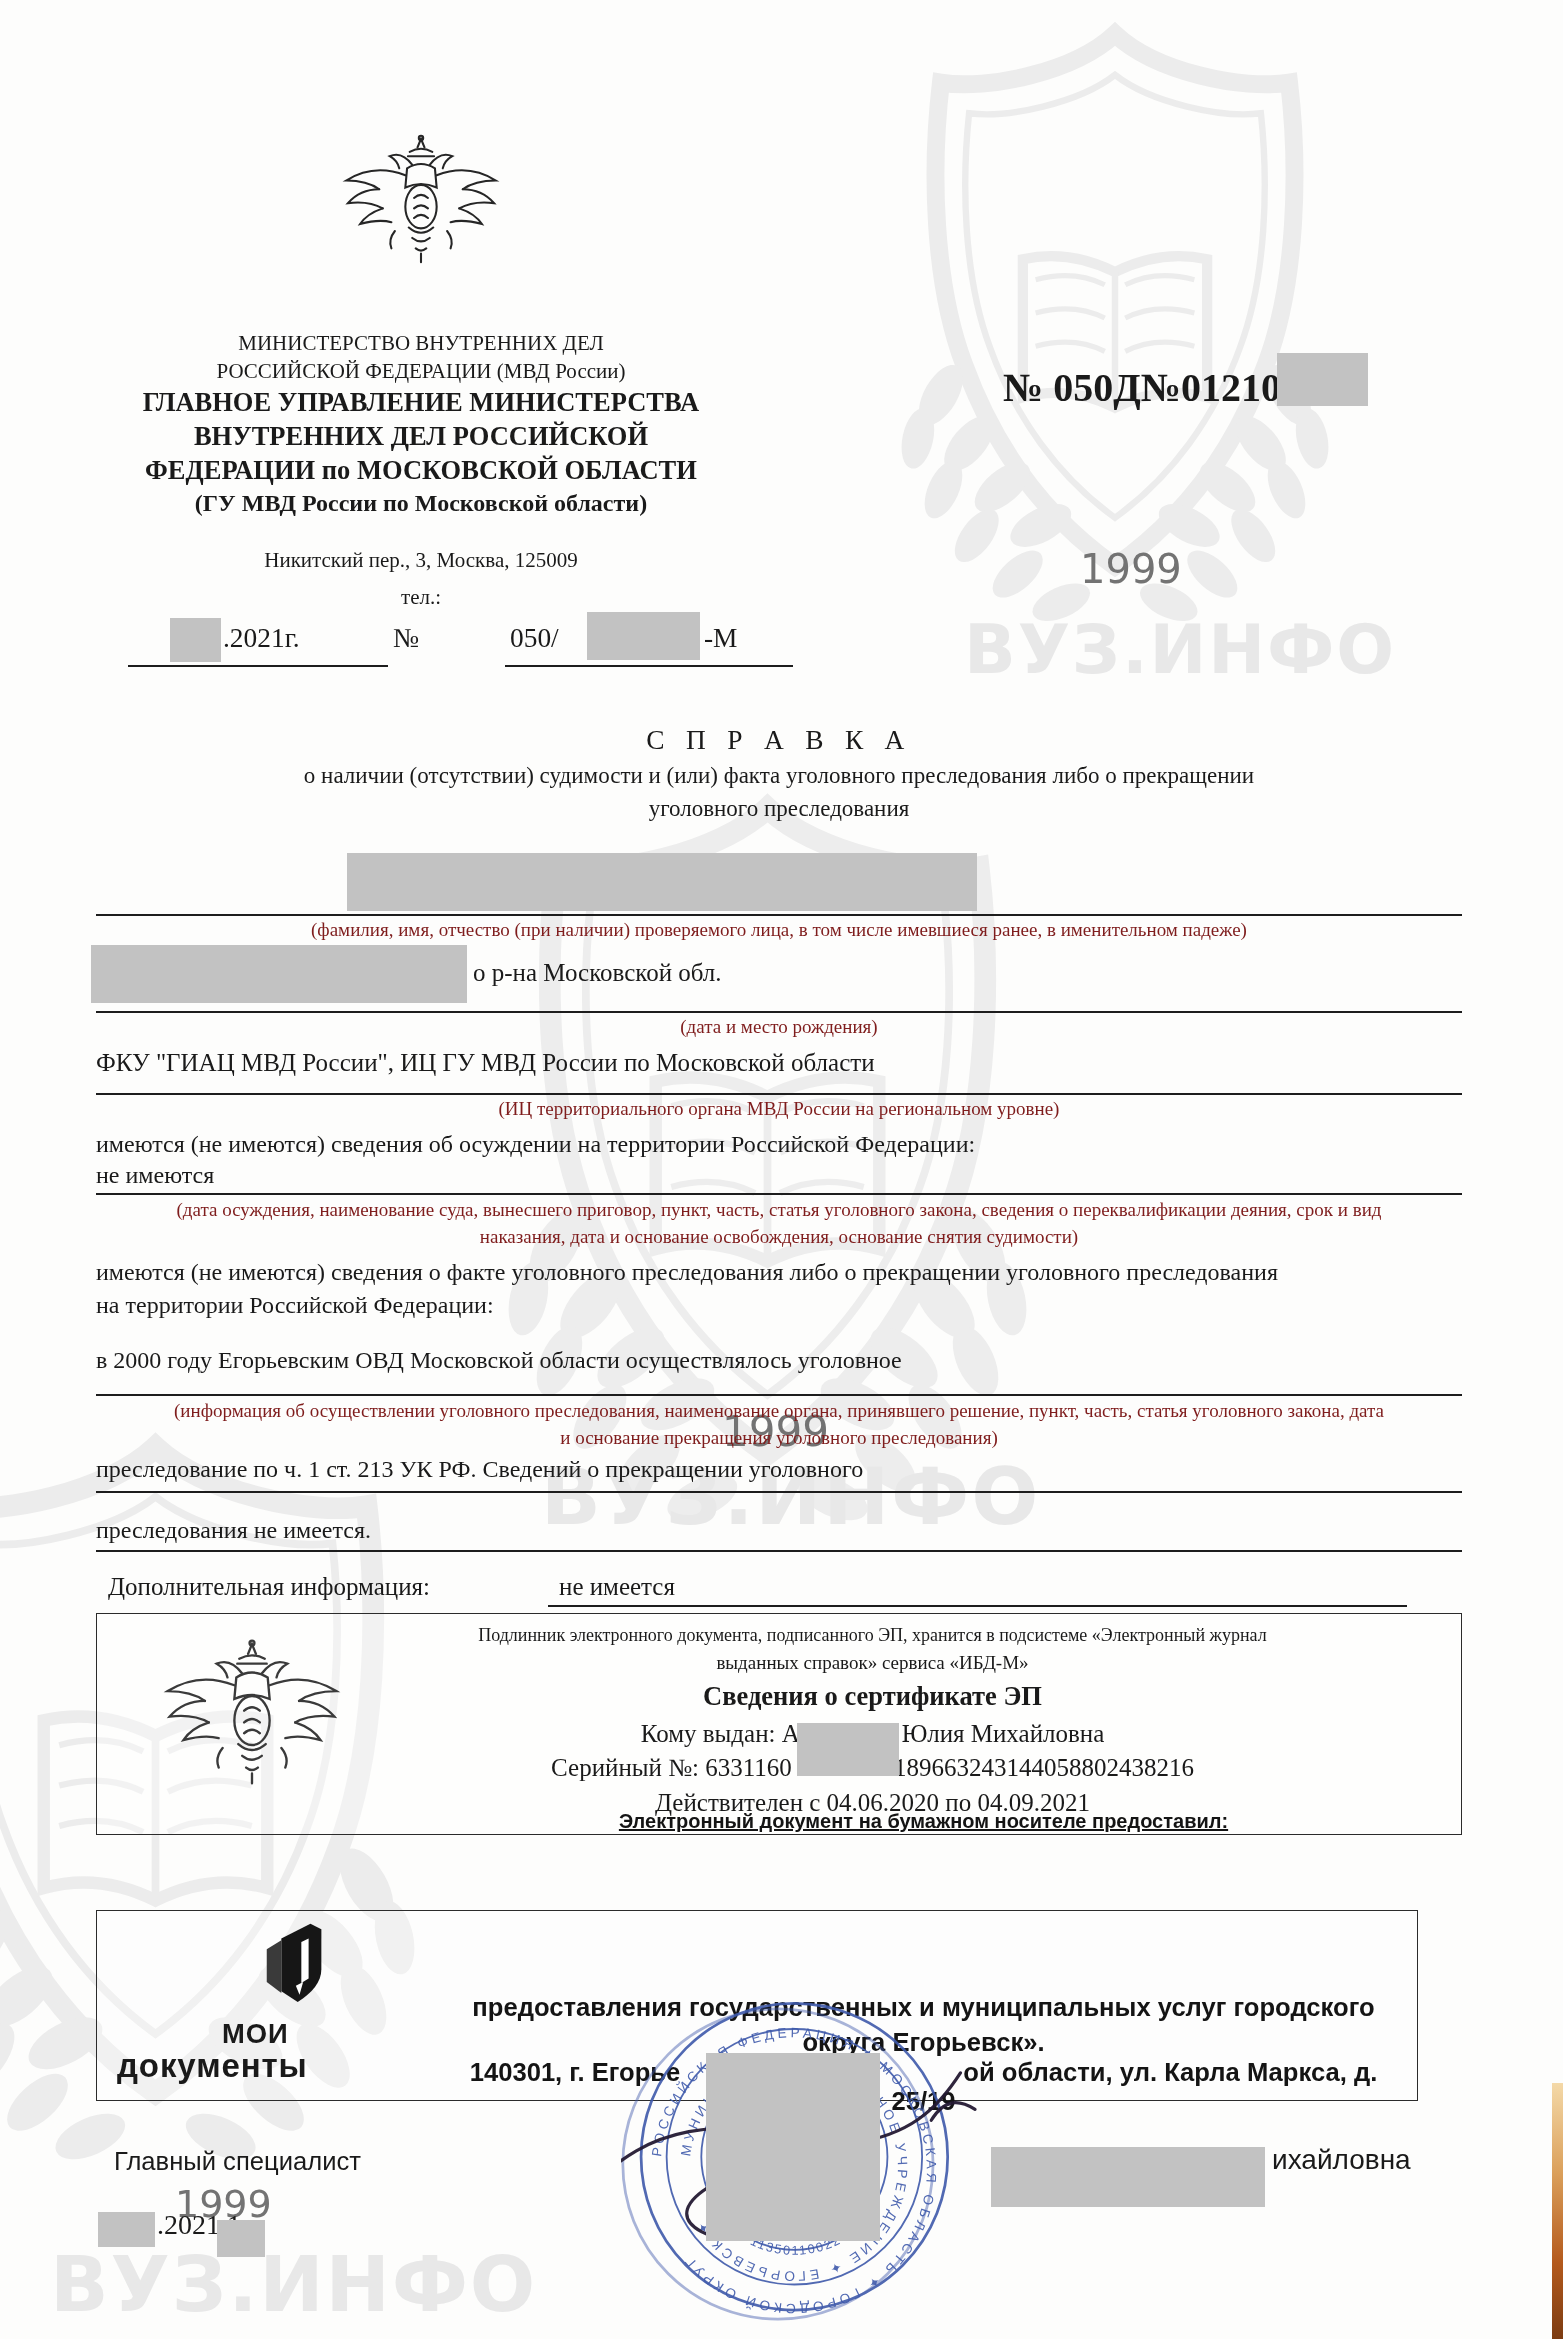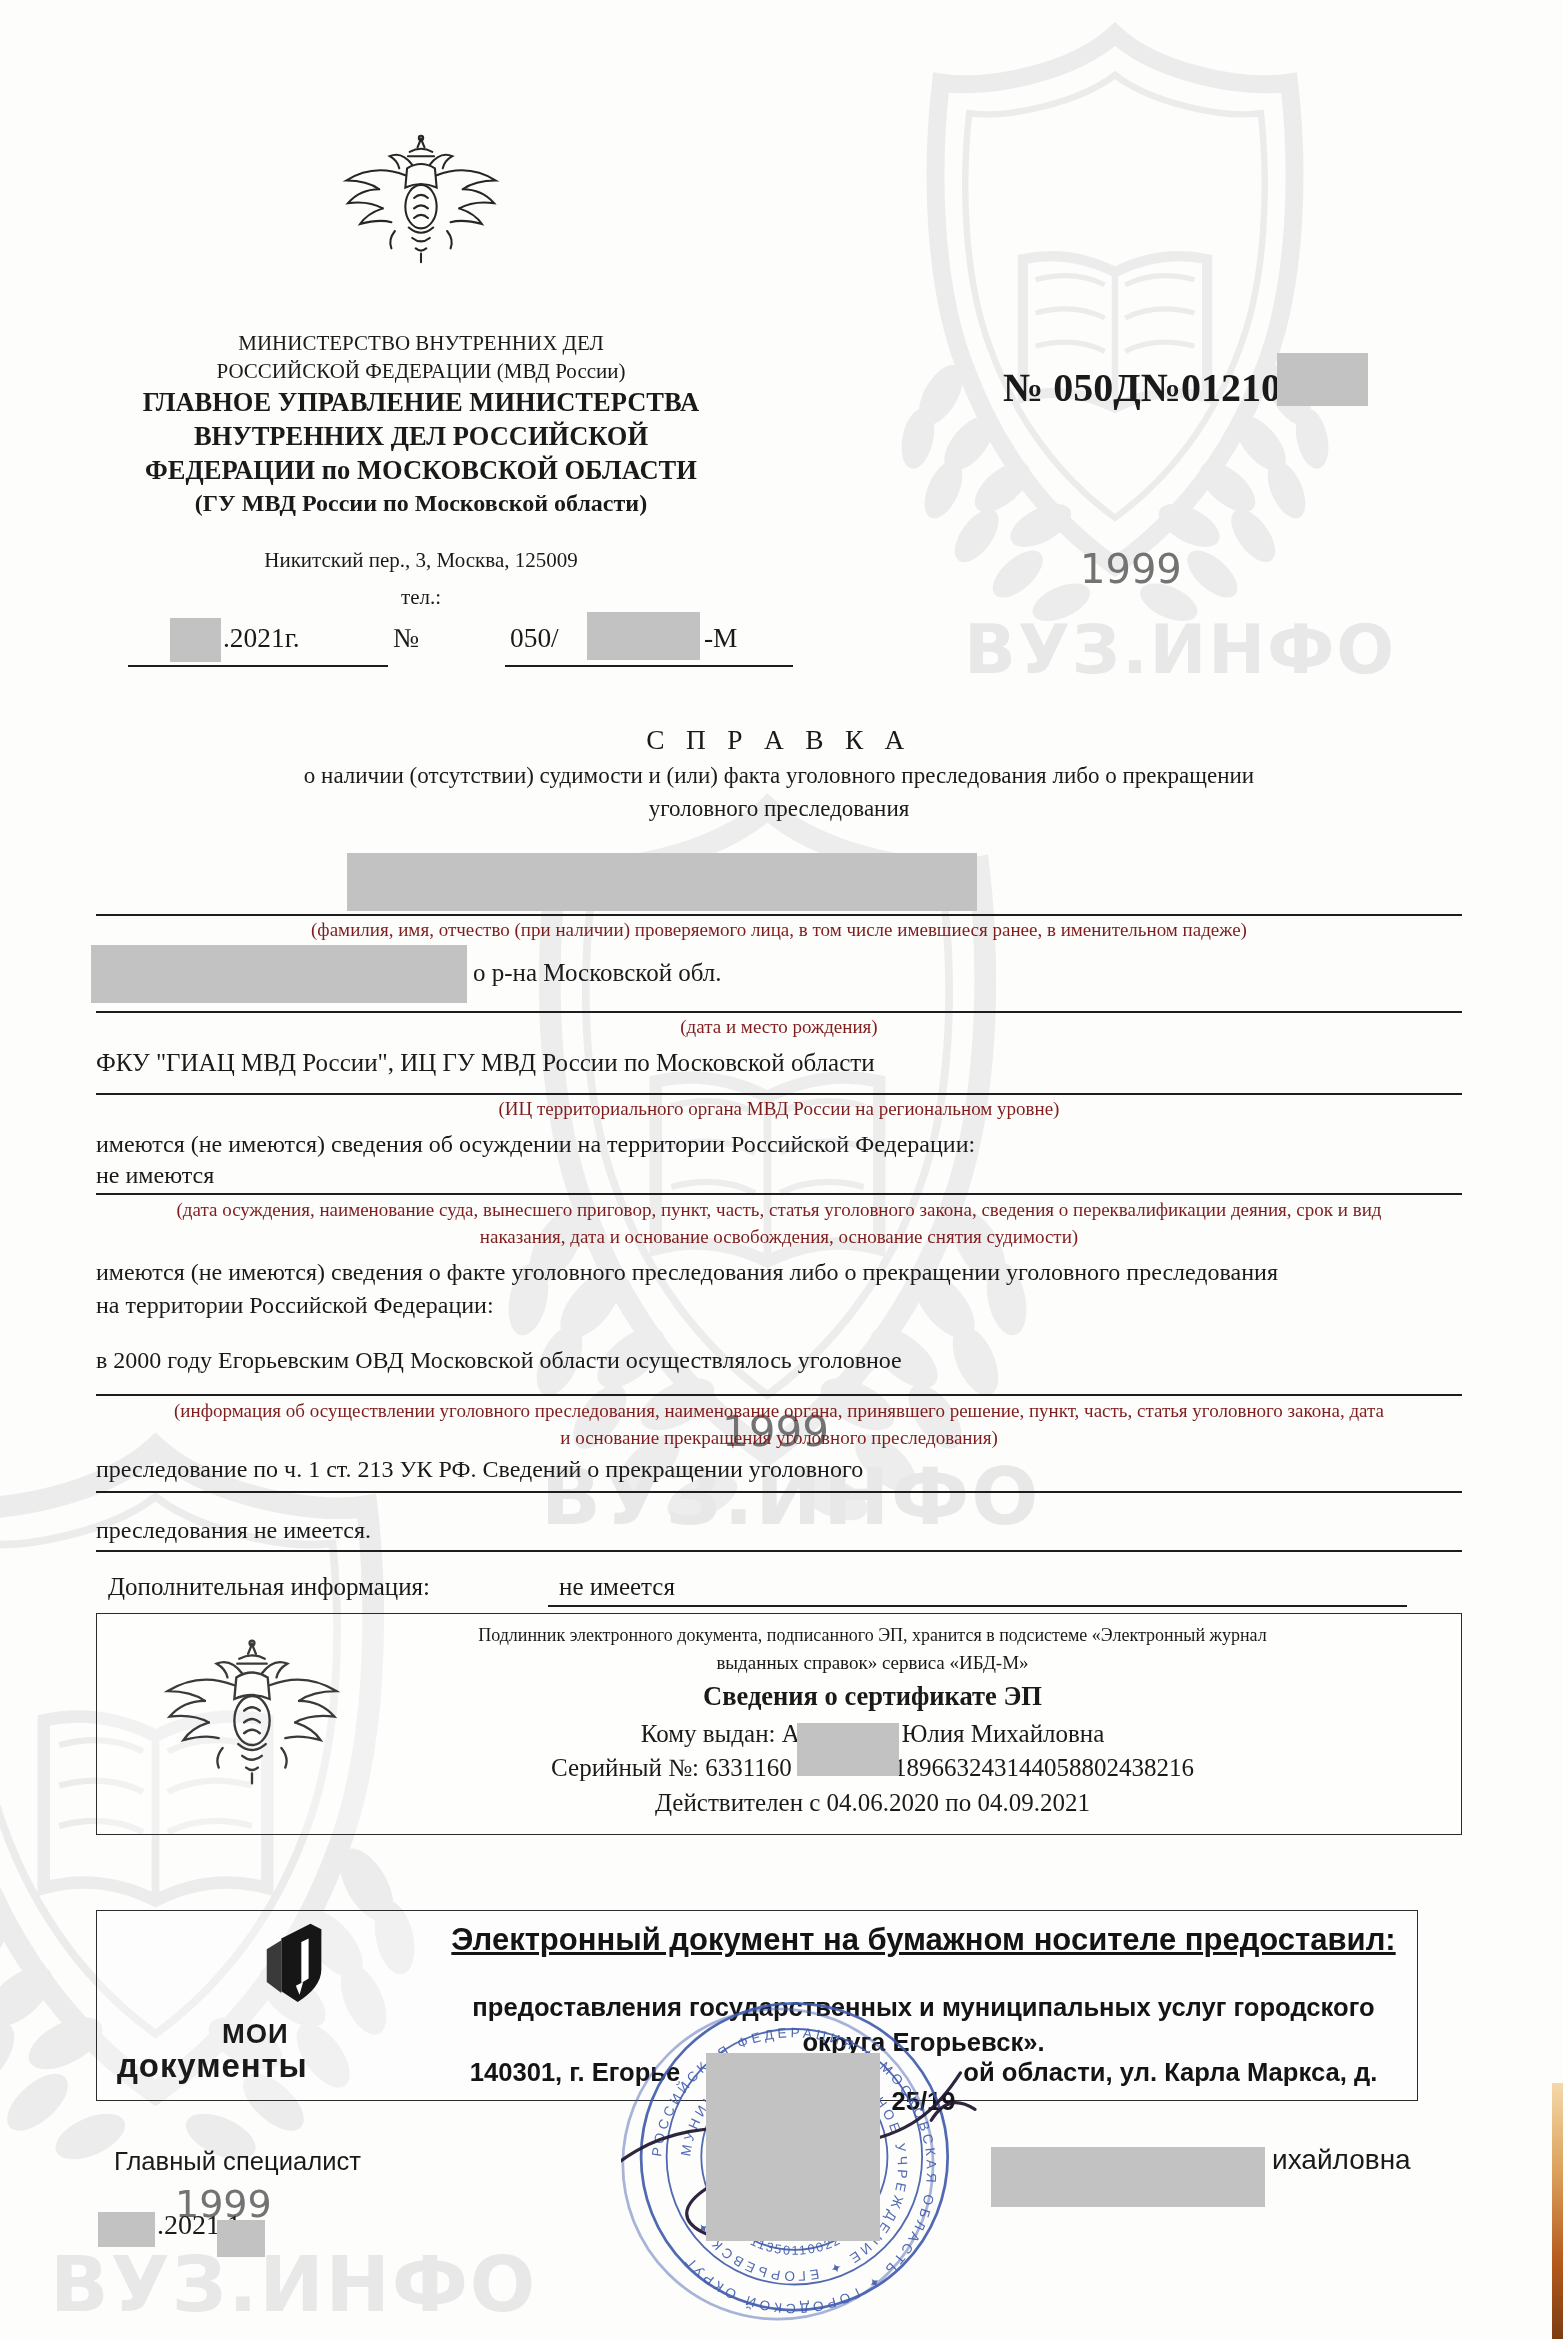--- a/index.html
+++ b/index.html
@@ -194,21 +194,21 @@
 
   <svg class="abs" style="left:254px;top:1922px;width:71px;height:91px;z-index:2" viewBox="0 0 78 100">
     <path fill="#161616" d="M30 18 L62 2 L74 8 L74 52 C74 66 64 78 48 88 L30 76 Z"></path>
     <path fill="#3a3a3a" d="M14 30 L30 20 L30 78 L14 66 Z"></path>
     <path fill="#ffffff" d="M52 22 L60 18 L60 62 L52 67 Z"></path>
     <path fill="#ffffff" d="M46 70 L54 66 L50 80 Z"></path>
   </svg>
   <div class="abs sans" style="left:222px;top:2018px;font-size:27.4px;font-weight:bold;z-index:2;letter-spacing:0.9px">МОИ</div>
   <div class="abs sans" style="left:117px;top:2047px;font-size:33px;font-weight:bold;z-index:2;letter-spacing:0.9px">документы</div>
 
-  <div class="mfcline" style="top:1922px;font-size:31px;font-weight:bold;text-decoration:underline">Электронный документ на бумажном носителе предоставил:</div>
+  <div class="mfcline" style="top:1810px;font-size:20px;font-weight:bold;text-decoration:underline">Электронный документ на бумажном носителе предоставил:</div>
   <div class="mfcline" style="top:1993px;font-size:25.6px">предоставления государственных и муниципальных услуг городского</div>
   <div class="mfcline" style="top:2028px;font-size:25.6px">округа Егорьевск».</div>
   <div class="mfcline" style="top:2058px;font-size:25.6px">
     <span>140301, г. Егорье</span><span class="spacer" style="width:283px"></span><span>ой области, ул. Карла Маркса, д. 25/19</span>
   </div>
 
   <svg class="abs" style="left:621px;top:1974px;width:365px;height:361px;z-index:3" viewBox="0 0 400 395">
     <defs>
       <path id="ringA" d="M 44 200 A 146 146 0 1 1 43.9 201"></path>
       <path id="ringB" d="M 76 200 A 114 114 0 1 1 75.9 201"></path>

